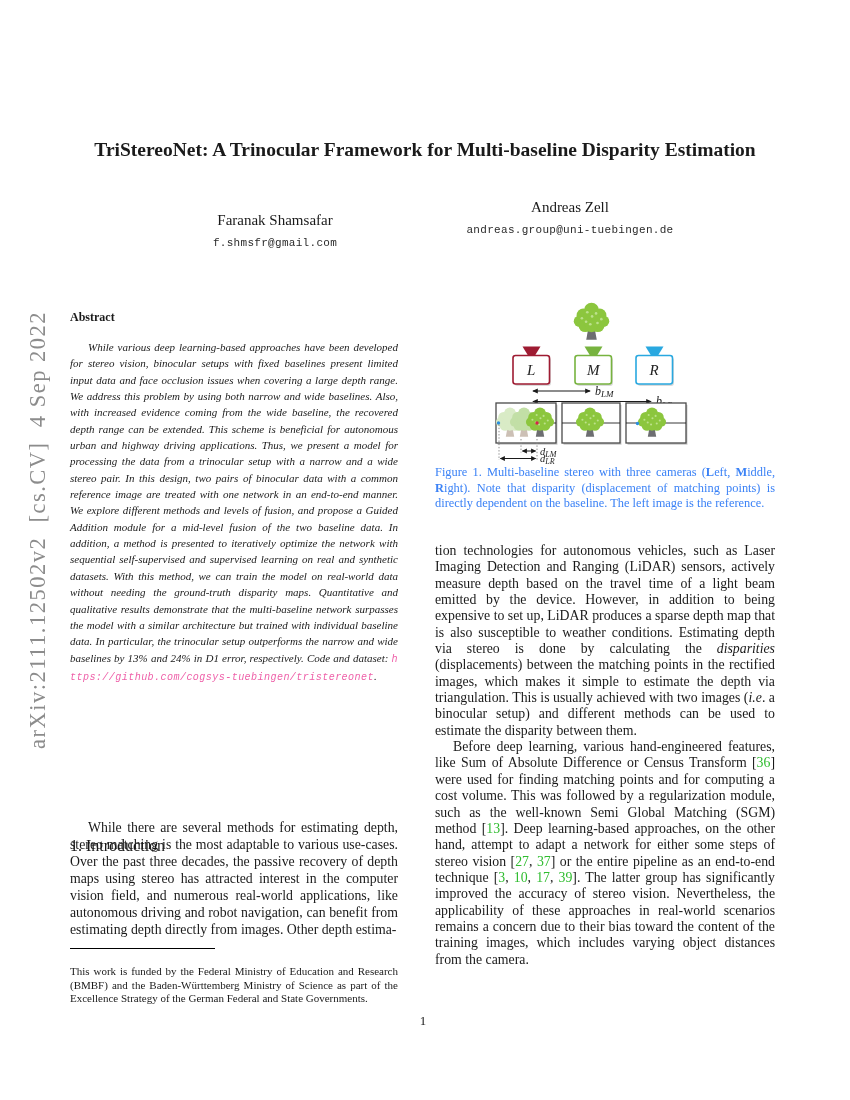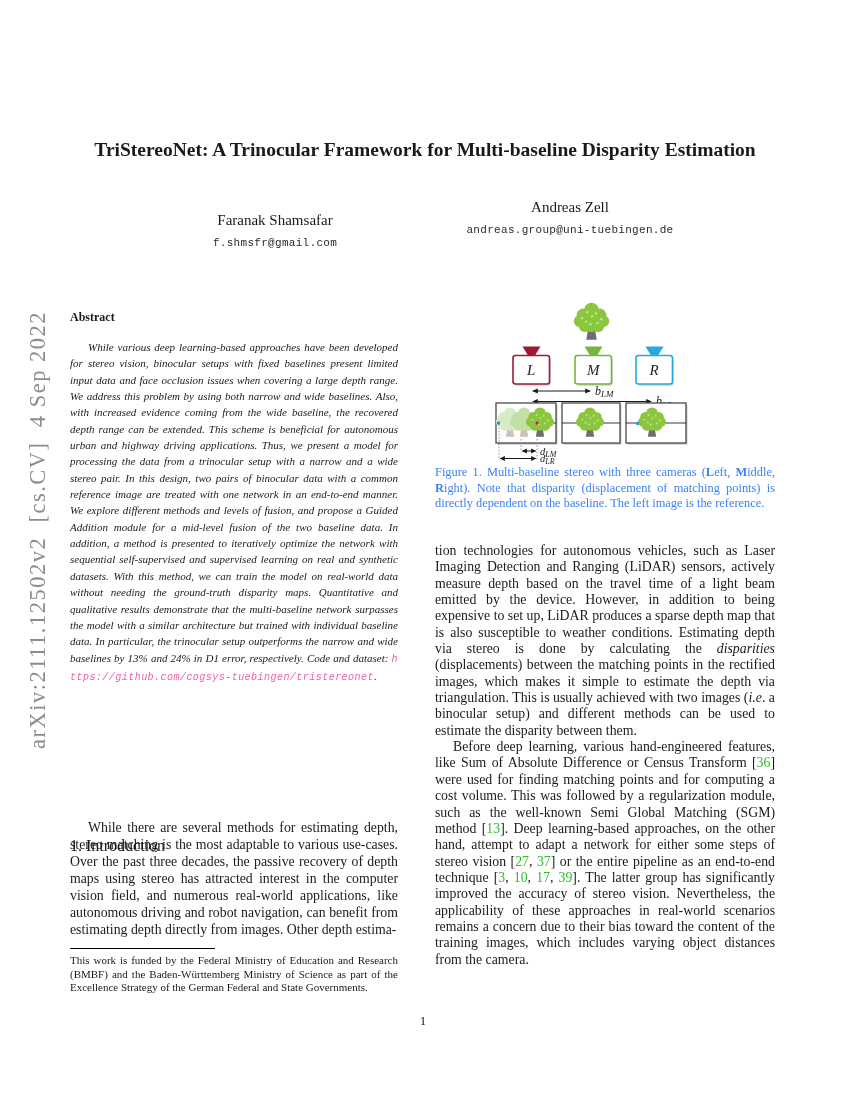--- a/index.html
+++ b/index.html
@@ -49,21 +49,21 @@
   }
 
   .fig-svg{position:absolute;left:435px;top:288px;}
   .fig-caption{
     position:absolute;left:435px;top:465px;width:340px;
     font-size:12.4px;line-height:15.7px;text-align:justify;color:#3b82f6;
   }
   .footnote{position:absolute;left:70px;top:948px;width:328px;}
   .footnote .rule{width:145px;border-top:1.2px solid #000;height:0;}
   .footnote .fn-text{
-    font-size:11px;line-height:13.6px;text-align:justify;margin-top:5px;
+    font-size:11px;line-height:13.6px;text-align:justify;margin-top:16px;
   }
   .page-number{
     position:absolute;left:70px;width:706px;top:1013px;text-align:center;font-size:13px;
   }
 
   .figlab{font-family:"Liberation Serif",serif;font-style:italic;font-size:12px;fill:#1a1a1a;}
   .figlab .sub{font-size:9px;}
   .figlab.small{font-size:10.5px;}
   .figlab.small .sub{font-size:8px;}
   .camlab{font-family:"Liberation Serif",serif;font-style:italic;font-size:15px;fill:#222;text-anchor:middle;}

